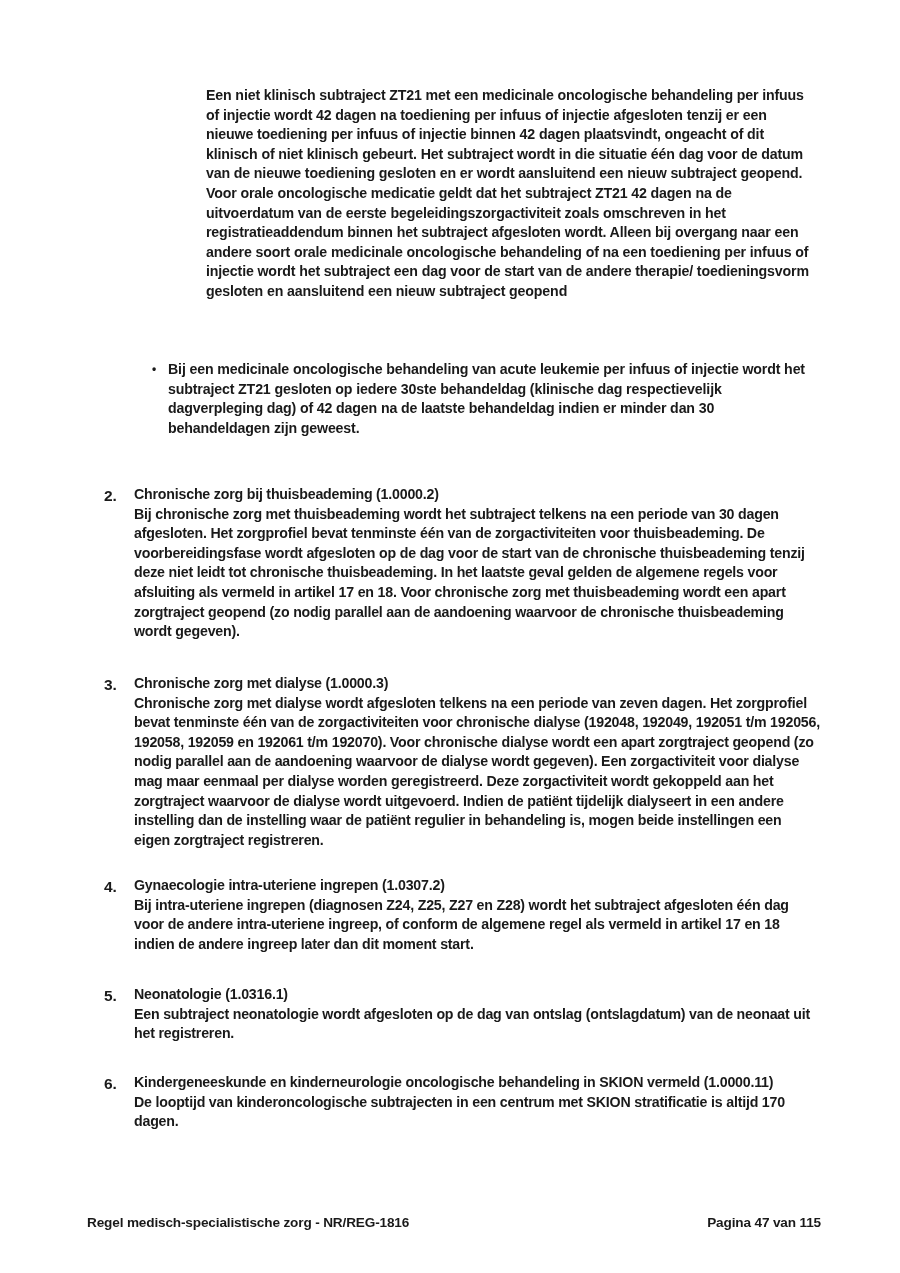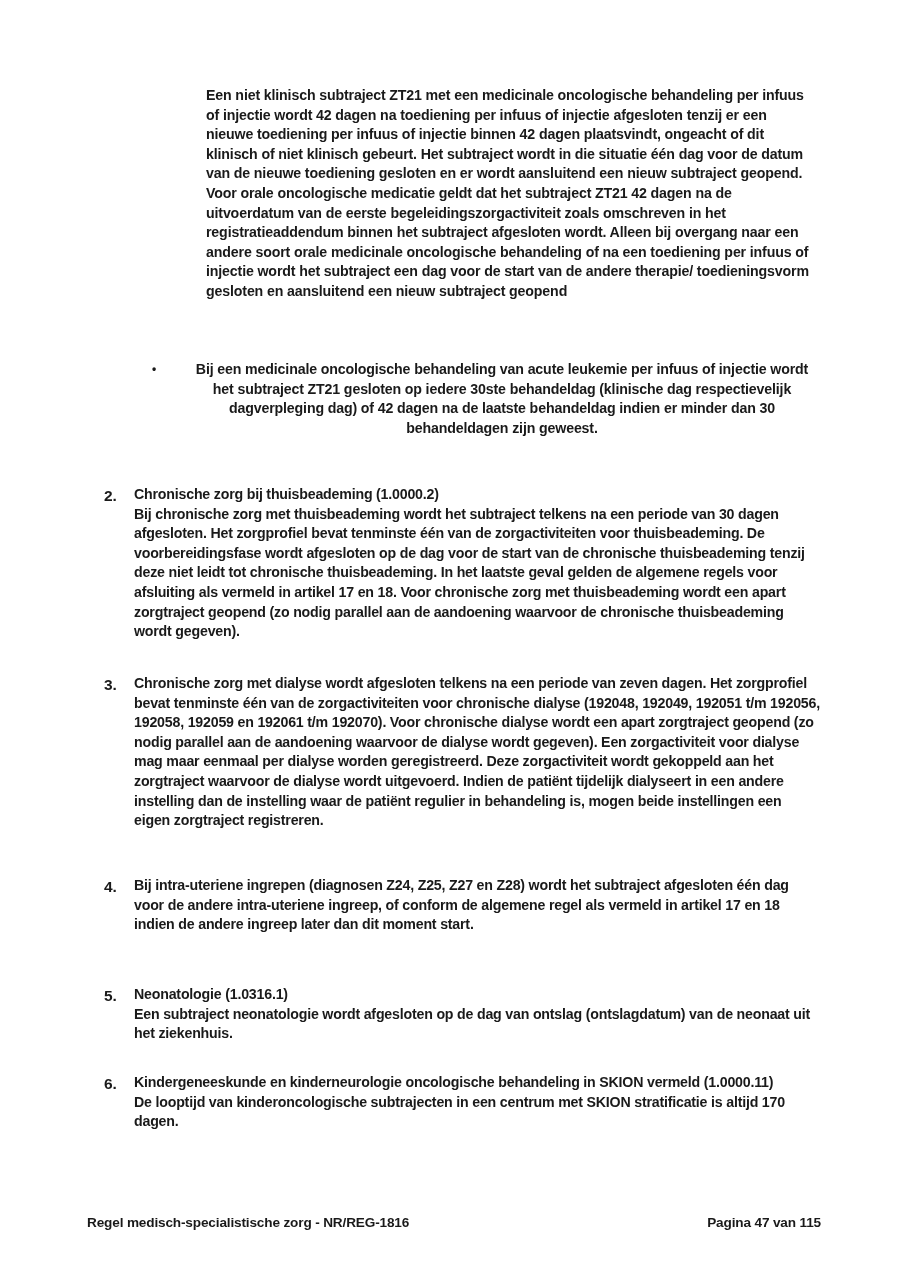--- a/index.html
+++ b/index.html
@@ -32,23 +32,22 @@
       top: 360px;
       width: 660px;
     }
     .bullet .dot {
       position: absolute;
       left: 0;
       top: 0;
       font-size: 12px;
     }
     .bullet .text {
-      margin-left: 40px;
+      margin-left: 16px;
       letter-spacing: -0.15px;
-      text-align: center;
     }
     .item {
       position: absolute;
       left: 104px;
       width: 716px;
     }
     .item .num {
       position: absolute;
       left: 0;
       top: 1px;
@@ -90,36 +89,38 @@
     <span class="num">2.</span>
     <div class="content">
       <span class="title">Chronische zorg bij thuisbeademing (1.0000.2)</span>
       <span class="body">Bij chronische zorg met thuisbeademing wordt het subtraject telkens na een periode van 30 dagen afgesloten. Het zorgprofiel bevat tenminste één van de zorgactiviteiten voor thuisbeademing. De voorbereidingsfase wordt afgesloten op de dag voor de start van de chronische thuisbeademing tenzij deze niet leidt tot chronische thuisbeademing. In het laatste geval gelden de algemene regels voor afsluiting als vermeld in artikel 17 en 18. Voor chronische zorg met thuisbeademing wordt een apart zorgtraject geopend (zo nodig parallel aan de aandoening waarvoor de chronische thuisbeademing wordt gegeven).</span>
     </div>
   </div>
 
   <div class="item" style="top:674px;">
     <span class="num">3.</span>
     <div class="content">
+      <span class="title">Chronische zorg met dialyse (1.0000.3)</span>
       <span class="body">Chronische zorg met dialyse wordt afgesloten telkens na een periode van zeven dagen. Het zorgprofiel bevat tenminste één van de zorgactiviteiten voor chronische dialyse (192048, 192049, 192051 t/m 192056, 192058, 192059 en 192061 t/m 192070). Voor chronische dialyse wordt een apart zorgtraject geopend (zo nodig parallel aan de aandoening waarvoor de dialyse wordt gegeven). Een zorgactiviteit voor dialyse mag maar eenmaal per dialyse worden geregistreerd. Deze zorgactiviteit wordt gekoppeld aan het zorgtraject waarvoor de dialyse wordt uitgevoerd. Indien de patiënt tijdelijk dialyseert in een andere instelling dan de instelling waar de patiënt regulier in behandeling is, mogen beide instellingen een eigen zorgtraject registreren.</span>
     </div>
   </div>
 
   <div class="item" style="top:876px;">
     <span class="num">4.</span>
     <div class="content">
+      <span class="title">Gynaecologie intra-uteriene ingrepen (1.0307.2)</span>
       <span class="body">Bij intra-uteriene ingrepen (diagnosen Z24, Z25, Z27 en Z28) wordt het subtraject afgesloten één dag voor de andere intra-uteriene ingreep, of conform de algemene regel als vermeld in artikel 17 en 18 indien de andere ingreep later dan dit moment start.</span>
     </div>
   </div>
 
   <div class="item" style="top:985px;">
     <span class="num">5.</span>
     <div class="content">
       <span class="title">Neonatologie (1.0316.1)</span>
-      <span class="body">Een subtraject neonatologie wordt afgesloten op de dag van ontslag (ontslagdatum) van de neonaat uit het ziekenhuis.</span>
+      <span class="body">Een subtraject neonatologie wordt afgesloten op de dag van ontslag (ontslagdatum) van de neonaat uit het registreren.</span>
     </div>
   </div>
 
   <div class="item" style="top:1073px;">
     <span class="num">6.</span>
     <div class="content">
       <span class="title">Kindergeneeskunde en kinderneurologie oncologische behandeling in SKION vermeld (1.0000.11)</span>
       <span class="body">De looptijd van kinderoncologische subtrajecten in een centrum met SKION stratificatie is altijd 170 dagen.</span>
     </div>
   </div>

